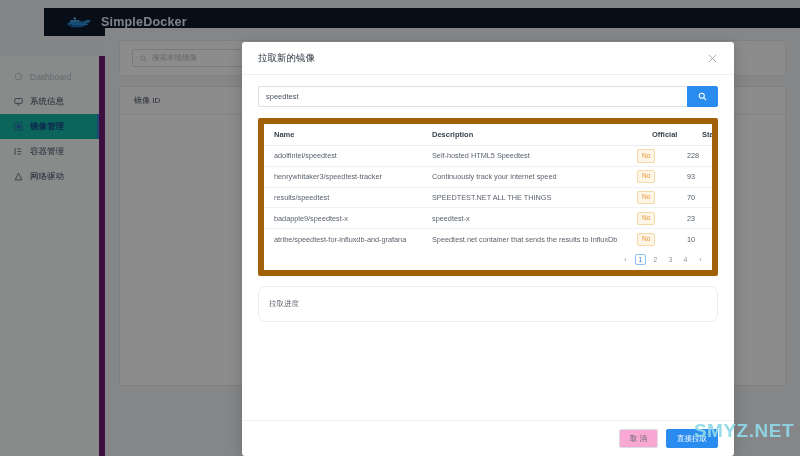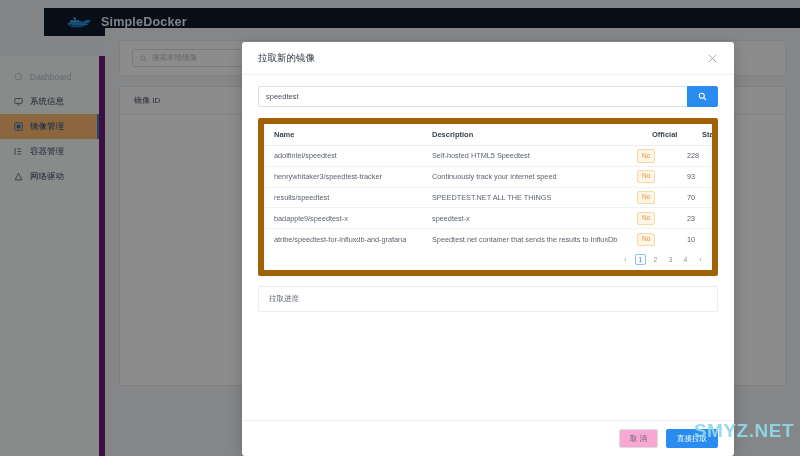--- a/index.html
+++ b/index.html
@@ -32,21 +32,21 @@
     padding-top: 8px;
     margin-top: 28px;
   }
   .nav-item {
     height: 25px; display: flex; align-items: center;
     padding-left: 14px; font-size: 8.5px; color: #3a4a5c;
     position: relative; gap: 7px;
   }
   .nav-item.disabled { color: #b8bec7; }
   .nav-item.active {
-    background: #fdba74; color: #1a4d8f; font-weight: normal; align-items: center;
+    background: #14b8a6; color: #1a4d8f; font-weight: bold; align-items: center;
   }
   .nav-item.active::after {
     content: ''; position: absolute; right: 0; top: 0;
     width: 2px; height: 100%; background: #3d85d8;
   }
   .nav-ico { width: 9px; height: 9px; display: block; flex: 0 0 auto; }
 
   .content {
     position: absolute; top: 28px; left: 105px; width: 695px; height: 428px;
     background: #f3f4f6; padding: 12px 14px;
@@ -157,22 +157,22 @@
     min-width: 11px; height: 11px; font-size: 6.8px; color: #8d949d;
     display: flex; align-items: center; justify-content: center;
     cursor: pointer; padding: 0 2px;
   }
   .pg.cur {
     border: 1px solid #8fc0f0; color: #3d85d8; border-radius: 2px;
     background: #fff;
   }
 
   .progress-card {
-    margin-top: 10px; border: 1px solid #ebedef; border-radius: 2px;
-    height: 26px; display: flex; align-items: center; padding: 0 10px;
+    margin-top: 10px; border: 1px solid #ebedef; border-radius: 8px;
+    height: 36px; display: flex; align-items: center; padding: 0 10px;
     font-size: 7.5px; color: #5b636d;
   }
 
   .modal-foot {
     height: 36px; border-top: 1px solid #eef0f2; flex: 0 0 auto;
     display: flex; align-items: center; justify-content: flex-end;
     gap: 8px; padding: 0 16px;
   }
   .btn {
     font-size: 7.5px; border-radius: 2px; cursor: pointer;

